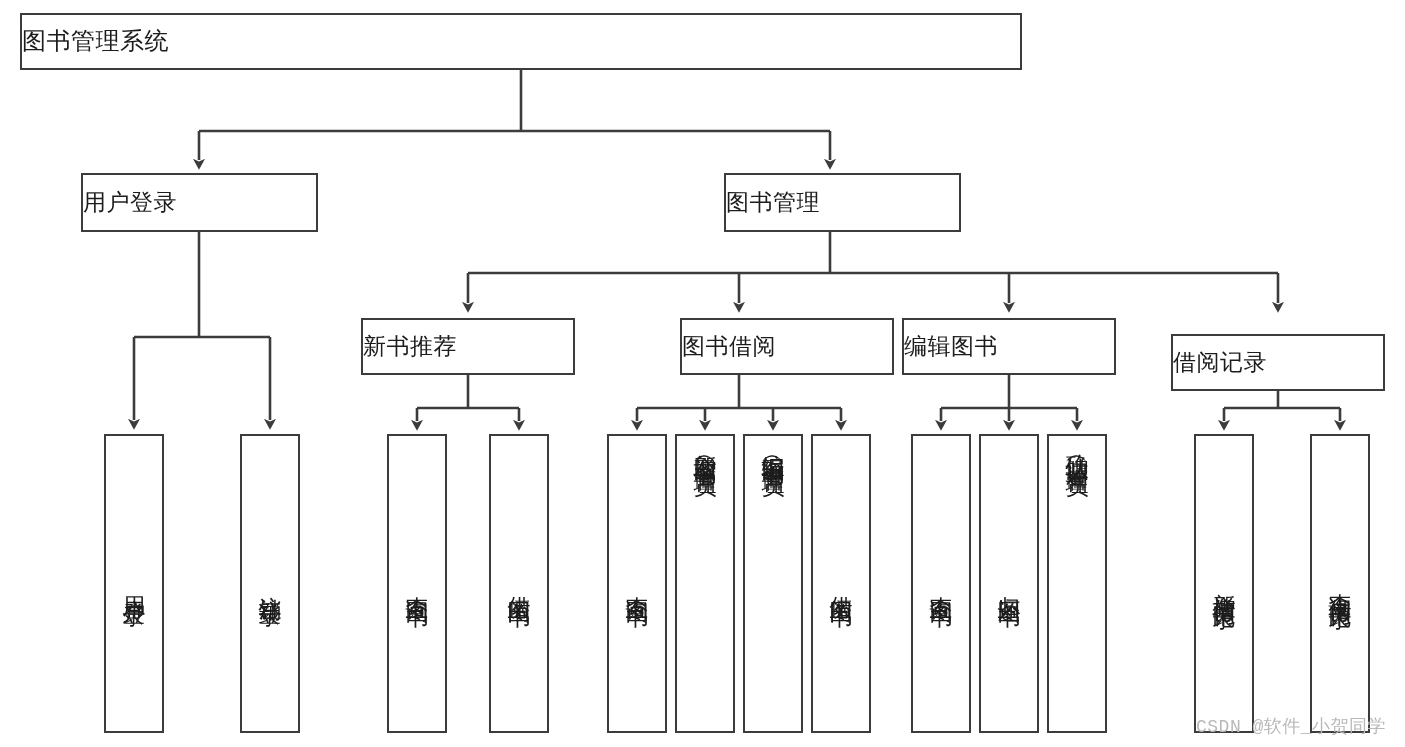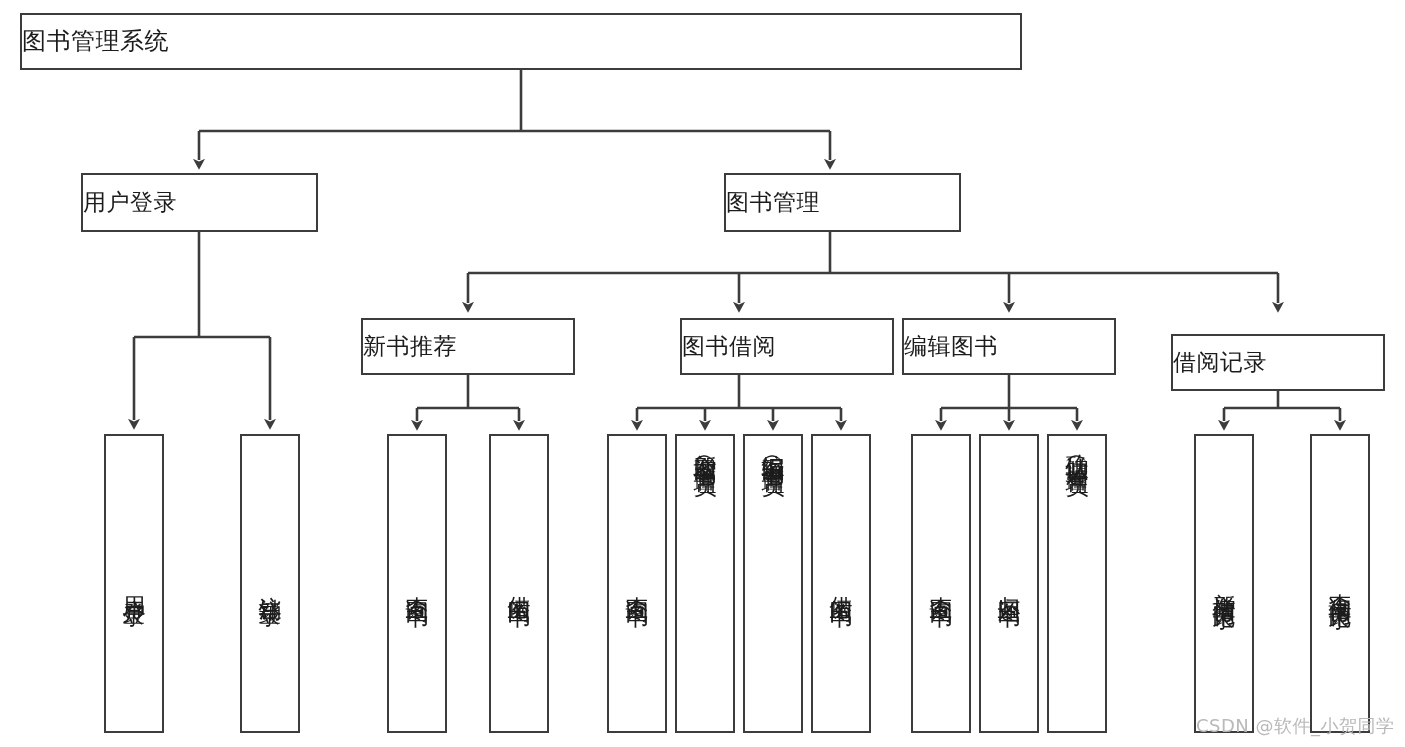--- a/index.html
+++ b/index.html
@@ -189,15 +189,15 @@
     <span class="lbl">确认归还（管理员）</span>
   </div>
 
   <div class="node v mid" style="left:1194px; top:434px; width:60px; height:299px;">
     <span class="lbl">新增借阅记录</span>
   </div>
   <div class="node v mid" style="left:1310px; top:434px; width:60px; height:299px;">
     <span class="lbl">查询借阅记录</span>
   </div>
 
-  <div class="watermark" style="left:1196px; top:714px;">CSDN @软件_小贺同学</div>
+  <div class="watermark" style="left:1196px; top:714px;font-family:Liberation Mono, monospace;">CSDN @软件_小贺同学</div>
 
 </div>
 
 </body></html>

